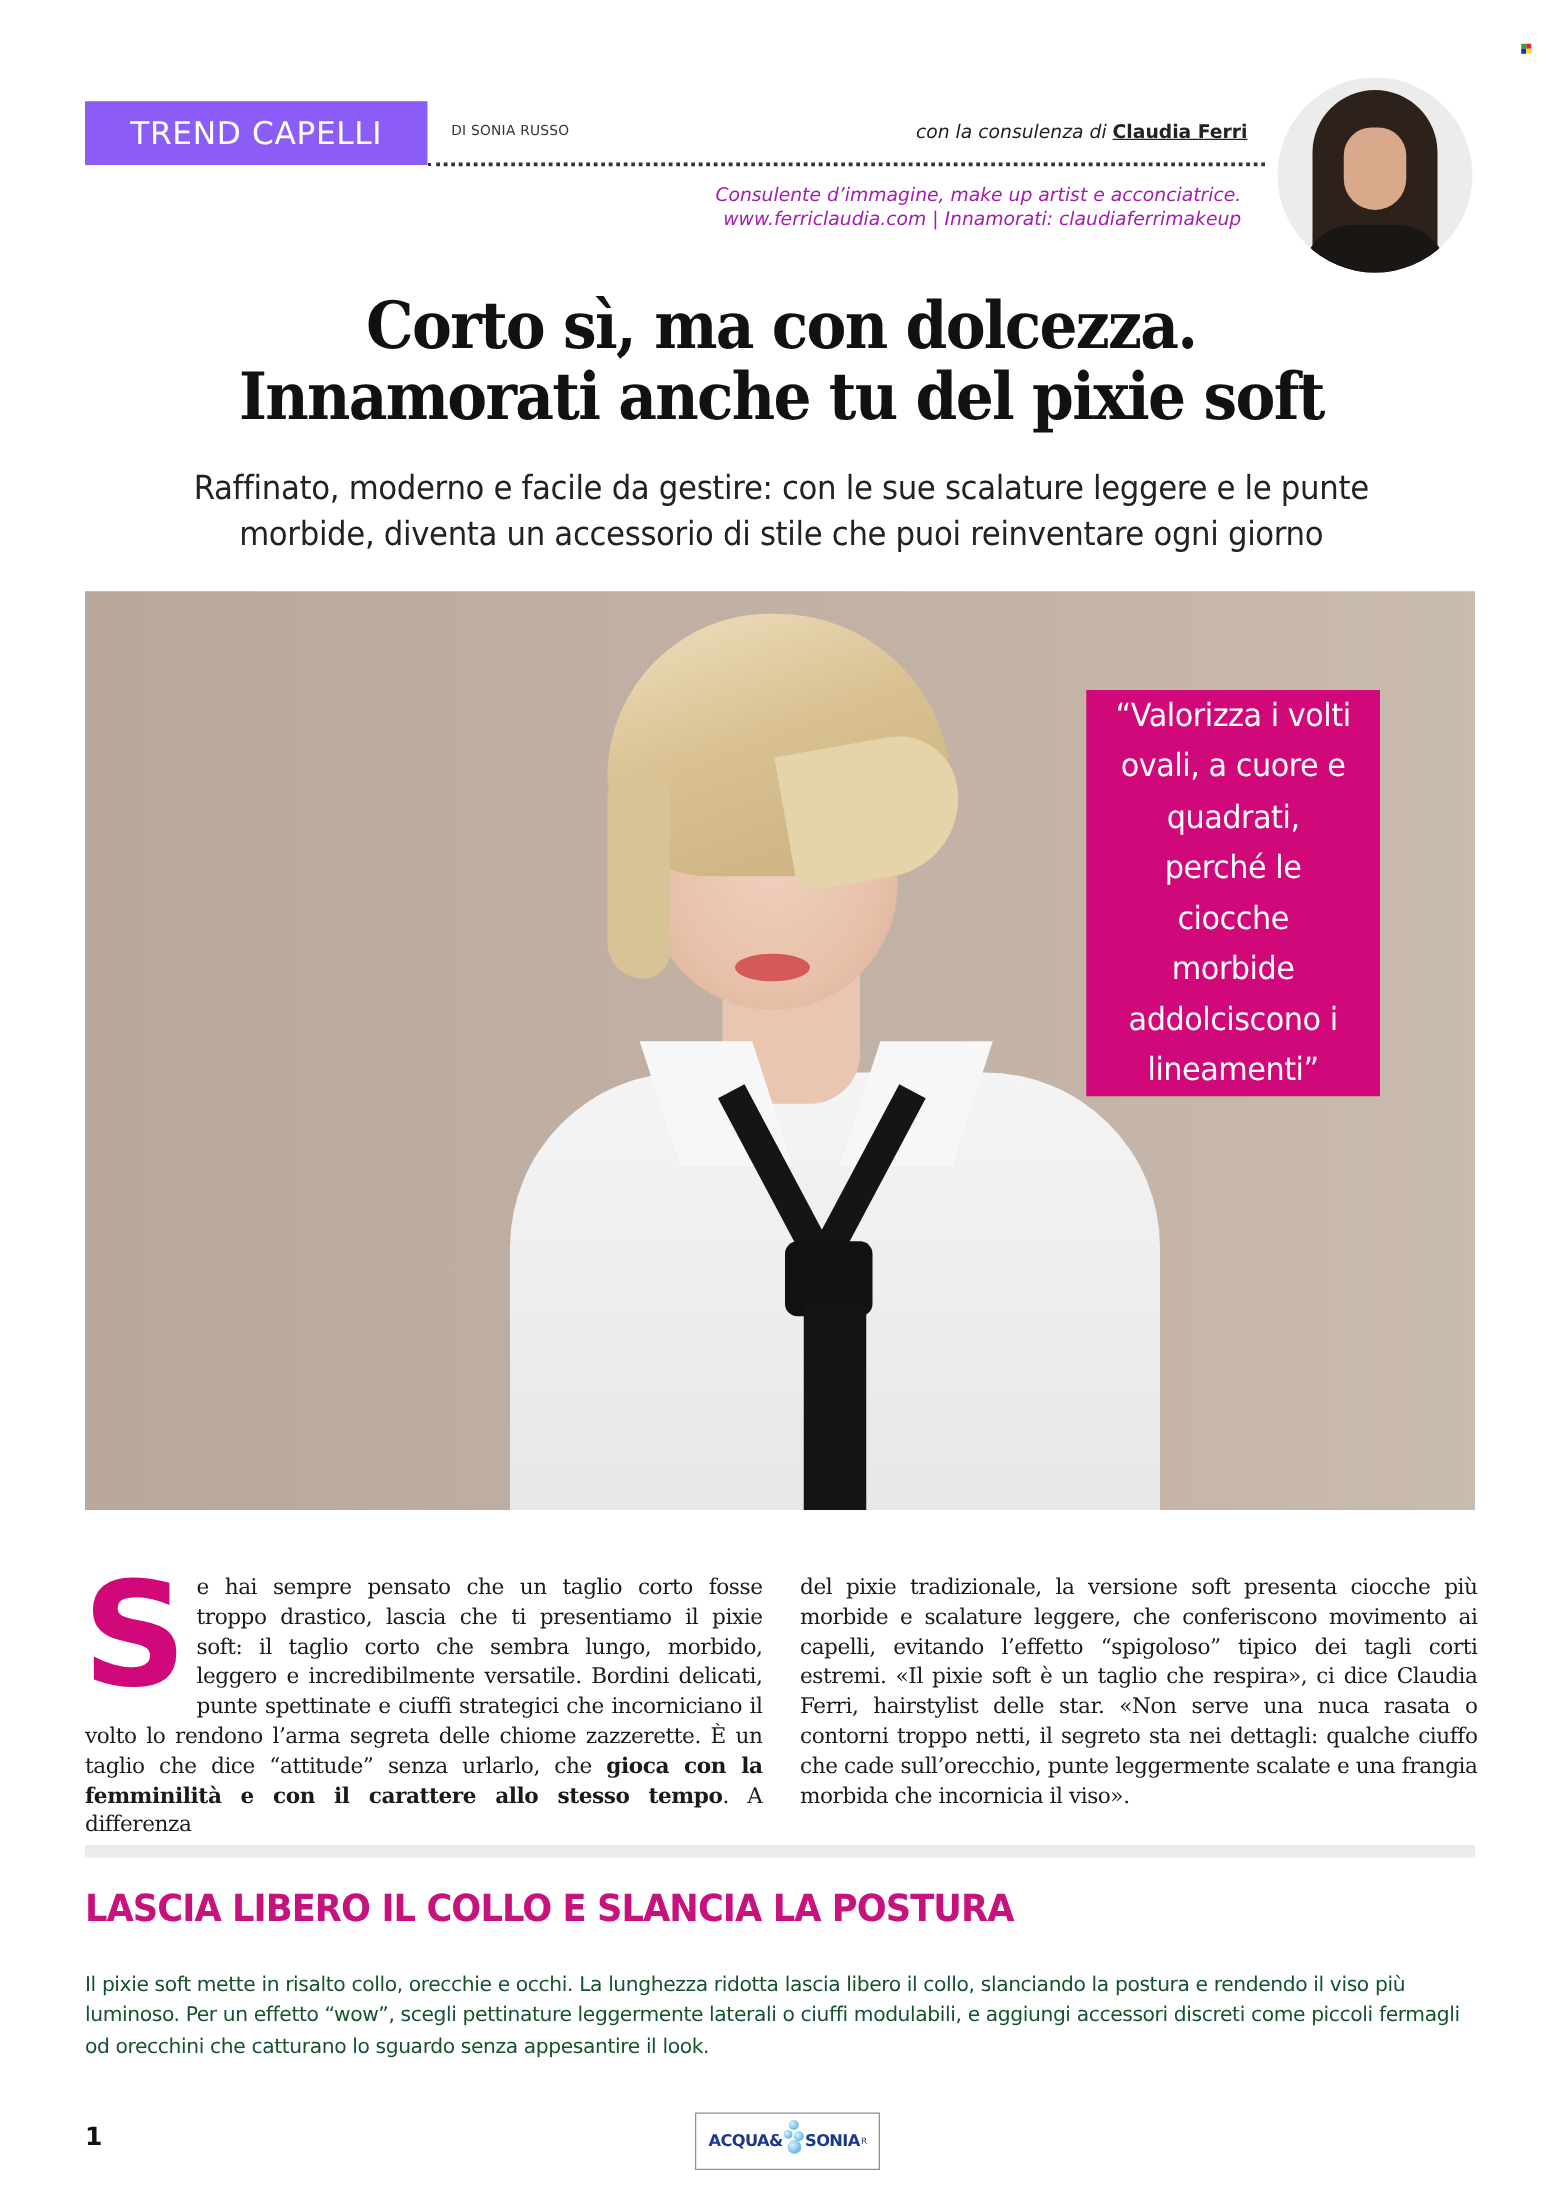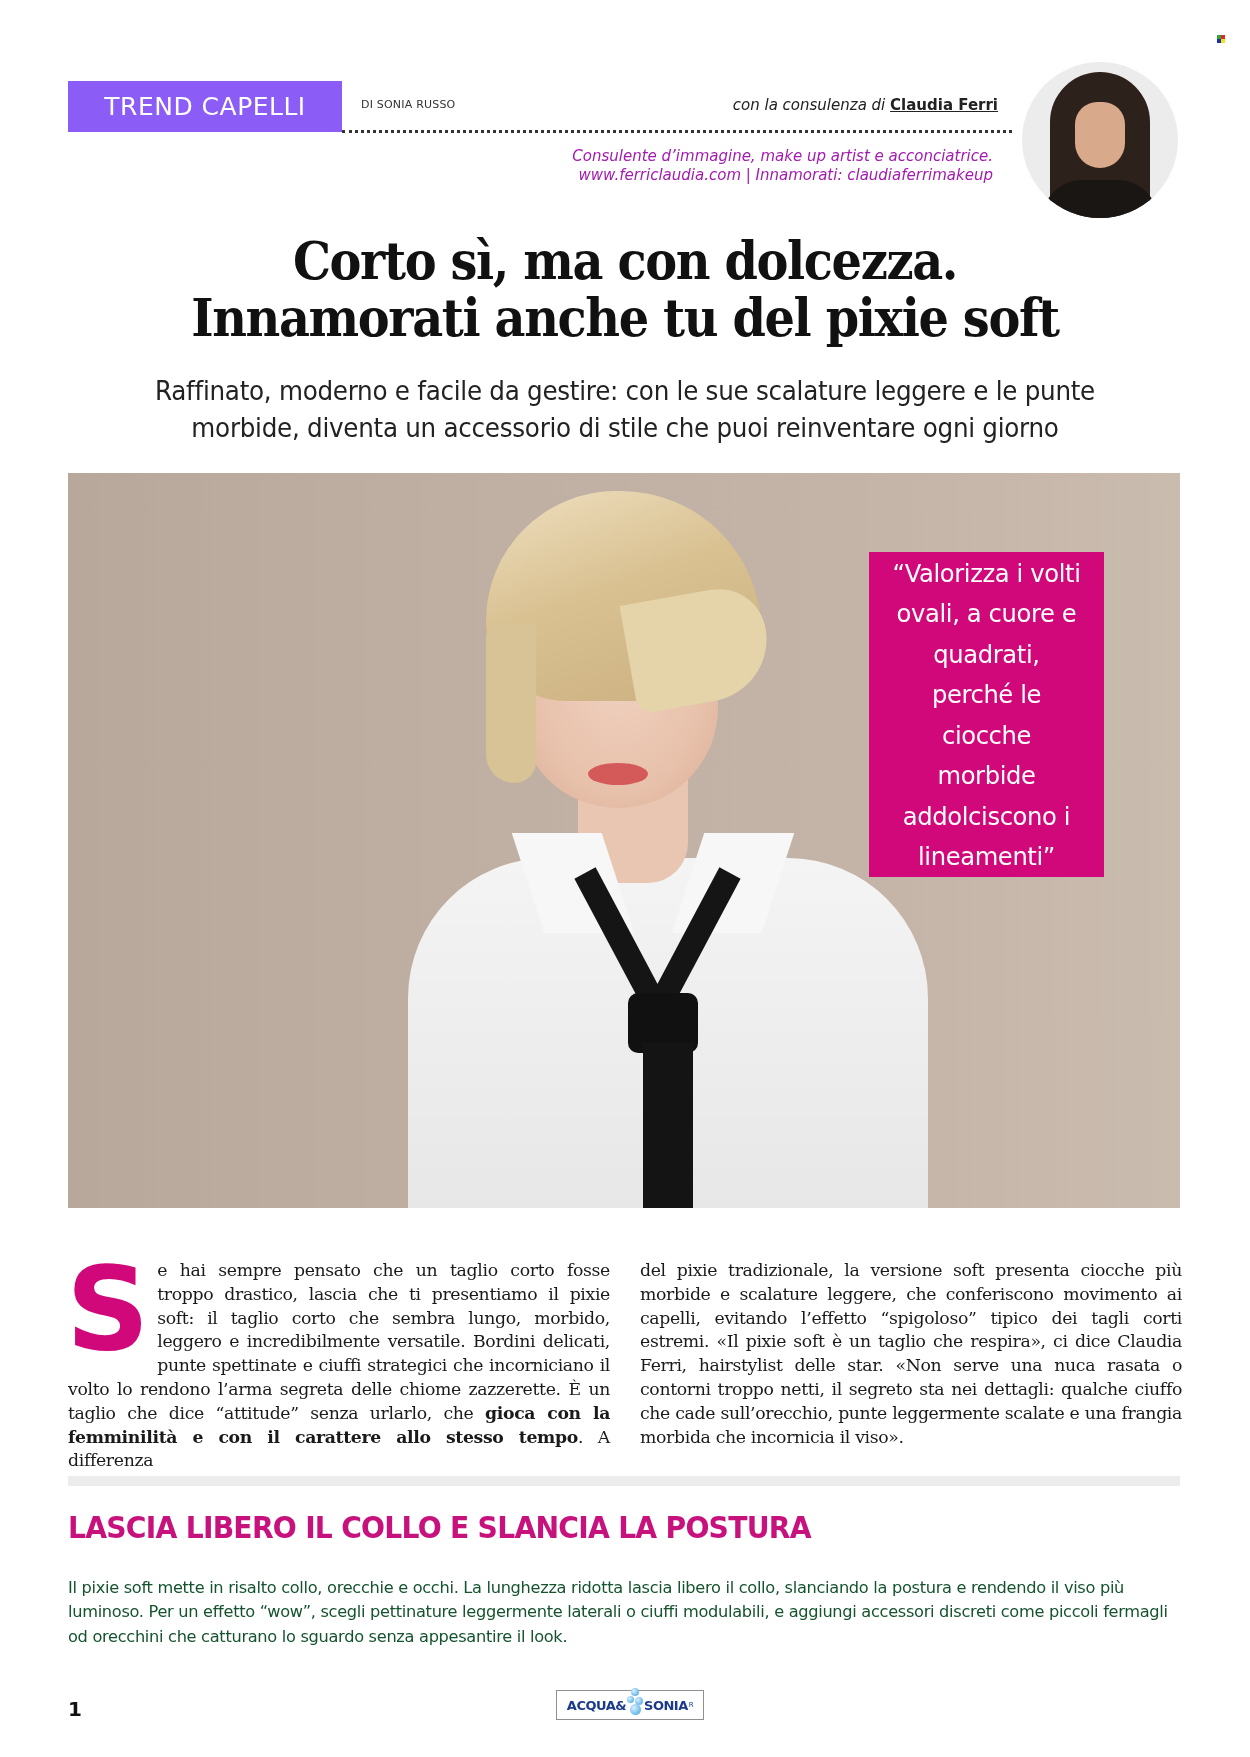--- a/index.html
+++ b/index.html
@@ -48,21 +48,21 @@
     .body-col { position: absolute; top: 1259px; width: 542px; font-family: "DejaVu Serif", serif; font-size: 17.3px; line-height: 23.8px; color: #1a1a1a; text-align: justify; letter-spacing: -0.35px; }
     .col-1 { left: 68px; }
     .col-2 { left: 640px; }
     .drop-cap { float: left; font-family: "DejaVu Sans", sans-serif; font-weight: bold; color: #d1087a; font-size: 116px; line-height: 92px; margin: 4px 8px 0 -2px; height: 92px; }
 
     .rule-bar { position: absolute; left: 68px; top: 1476px; width: 1112px; height: 10px; background: #ececec; }
     .subhead { position: absolute; left: 68px; top: 1510px; font-family: "DejaVu Sans", sans-serif; font-size: 30px; color: #c7127e; letter-spacing: -0.8px; transform: scaleX(0.94); transform-origin: left; }
     .sub-body { position: absolute; left: 68px; top: 1576px; width: 1115px; font-family: "DejaVu Sans", sans-serif; font-size: 16.2px; line-height: 24.3px; color: #14532d; letter-spacing: -0.3px; }
 
     .page-num { position: absolute; left: 68px; top: 1697px; font-family: "DejaVu Sans", sans-serif; font-weight: bold; font-size: 20px; color: #111; }
-    .brand-logo { position: absolute; left: 556px; top: 1690px; width: 148px; height: 30px; border: 1px solid #8f8f8f; background: #fff; display: flex; align-items: center; justify-content: center; font-family: "DejaVu Sans", sans-serif; font-weight: bold; font-size: 13px; color: #1c3a8c; letter-spacing: -0.5px; }
+    .brand-logo { position: absolute; left: 556px; top: 1690px; width: 148px; height: 46px; border: 1px solid #8f8f8f; background: #fff; display: flex; align-items: center; justify-content: center; font-family: "DejaVu Sans", sans-serif; font-weight: bold; font-size: 13px; color: #1c3a8c; letter-spacing: -0.5px; }
     .brand-logo .bubble { display: inline-block; width: 16px; height: 22px; margin: 0 1px; position: relative; }
     .brand-logo .bubble i { position: absolute; border-radius: 50%; background: radial-gradient(circle at 35% 35%, #d8f0ff, #3aa0de); }
     .brand-logo sup { font-size: 7px; font-weight: normal; margin-left: 1px; color: #1c3a8c; }
   </style>
 </head>
 <body>
 
 <div class="corner-mark">
   <span style="background:#2aa83a"></span>
   <span style="background:#e0262a"></span>

